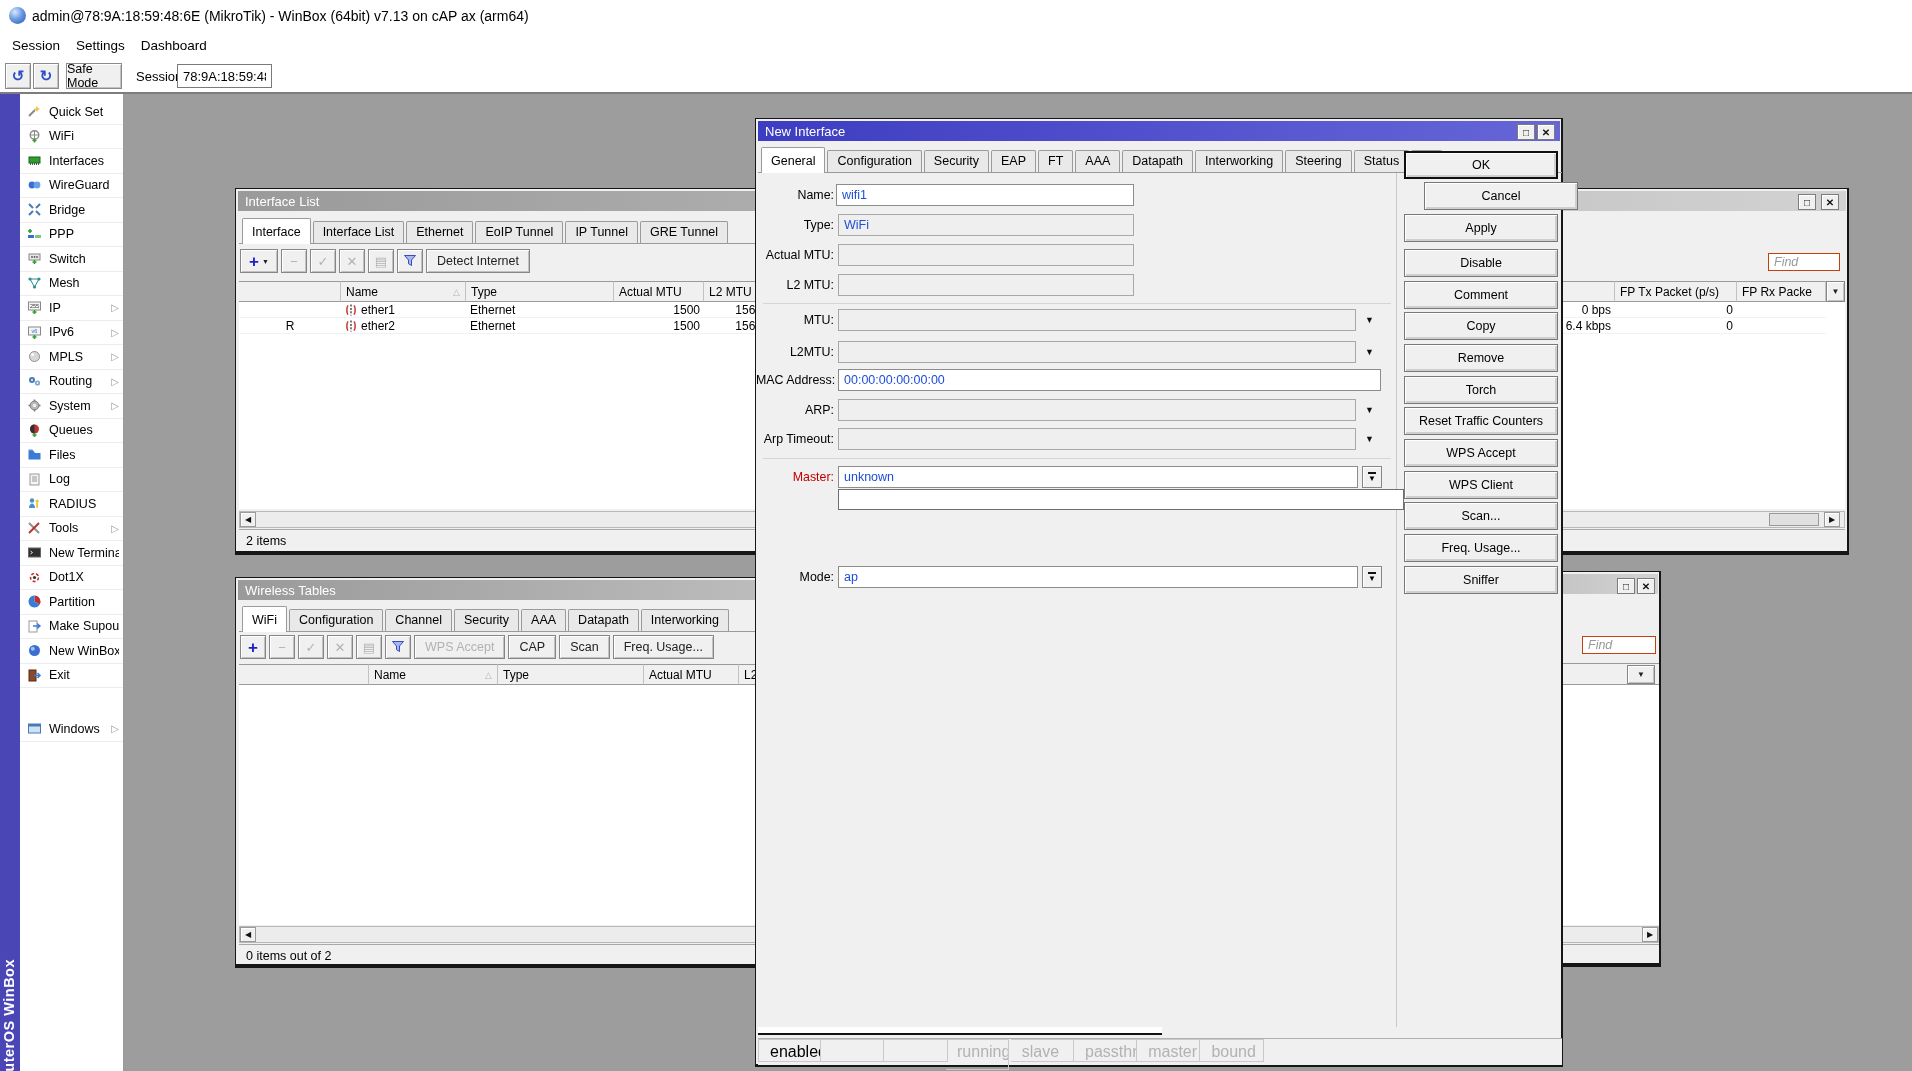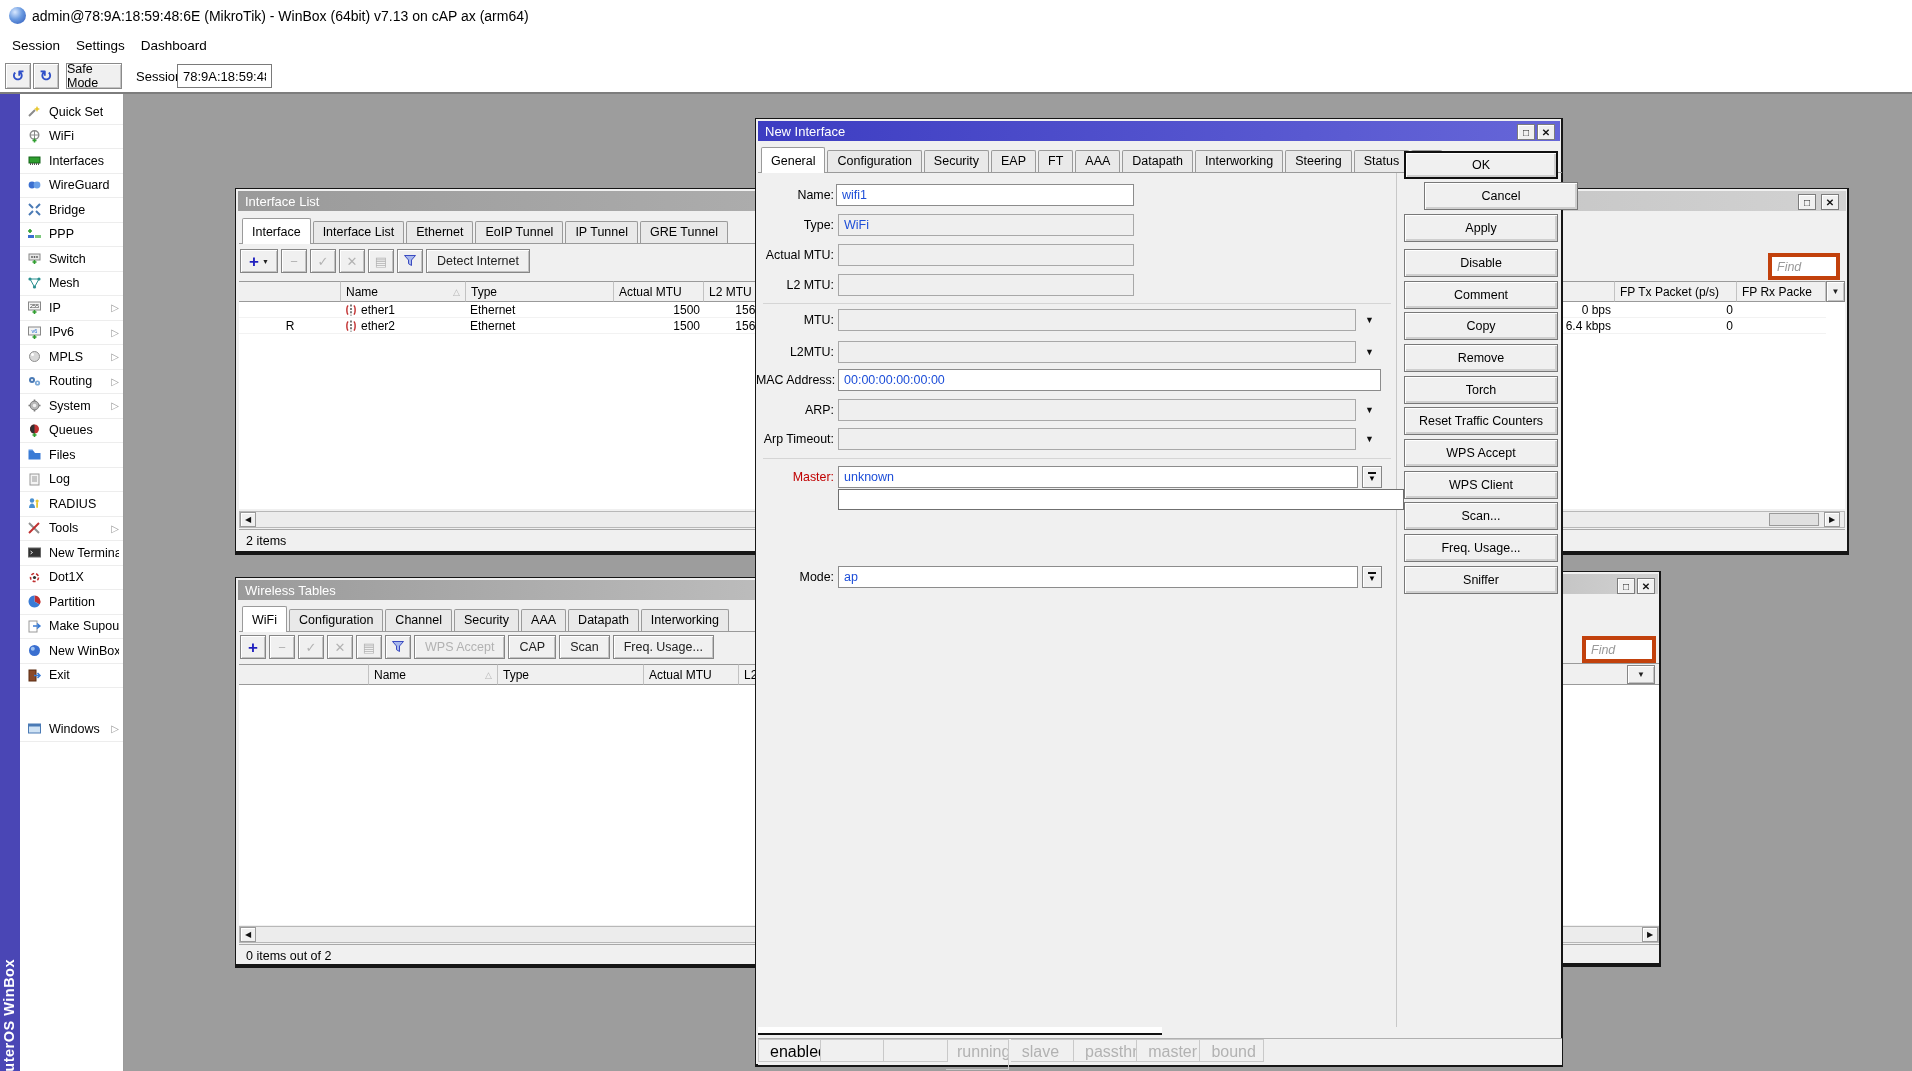--- a/index.html
+++ b/index.html
@@ -62,21 +62,21 @@
   .cell.r{justify-content:flex-end}
   .cell.c{justify-content:center}
   .ifico{width:12px;height:12px;flex:none}
   .ifico svg{display:block}
   .hscroll{position:absolute;background:#ececec;border:1px solid #b8b8b8}
   .sbtn{position:absolute;width:16px;height:15px;background:#f0f0f0;border:1px solid #9a9a9a;
     box-shadow:inset 1px 1px 0 #fff;display:flex;align-items:center;justify-content:center;font-size:8px;color:#111}
   .thumb{position:absolute;background:#e0e0e0;border:1px solid #9a9a9a}
   .statusbar{position:absolute;border-top:1px solid #a8a8a8;font-size:12.5px;padding:4px 7px;white-space:nowrap}
   
-  .find{position:absolute;height:27px;border:4px solid #c2410c;background:#fff;font-size:12.5px;font-family:inherit;padding:0 5px;font-style:italic}
+  .find{position:absolute;height:18px;border:1px solid #c2410c;background:#fff;font-size:12.5px;font-family:inherit;padding:0 5px;font-style:italic}
   .find::placeholder{color:#9a9a9a;font-style:italic}
   
   .flabel{position:absolute;text-align:right;font-size:12.4px;white-space:nowrap}
   .flabel.red{color:#c00000}
   .ffield{position:absolute;background:#fff;border:1px solid #8c8c8c;font-size:12.5px;padding:2px 5px;font-family:inherit;color:#1d4ed8;display:flex;align-items:center;overflow:hidden;white-space:nowrap}
   input.ffield{display:inline-block}
   .ffield.ro{background:#efefef;border-color:#a8a8a8}
   .comboarrow{position:absolute;font-size:9px;color:#111}
   .dropbtn{position:absolute;background:#f0f0f0;border:1px solid #868686;box-shadow:inset 1px 1px 0 #fff;
     display:flex;align-items:center;justify-content:center}

